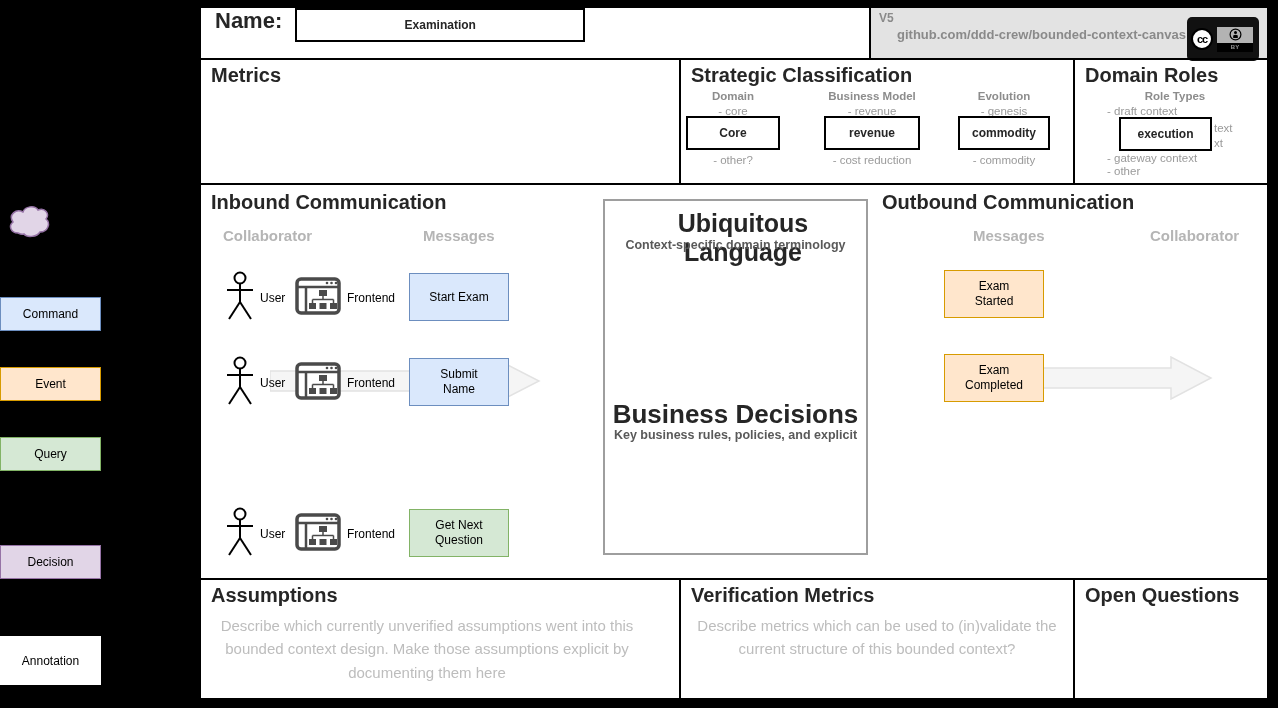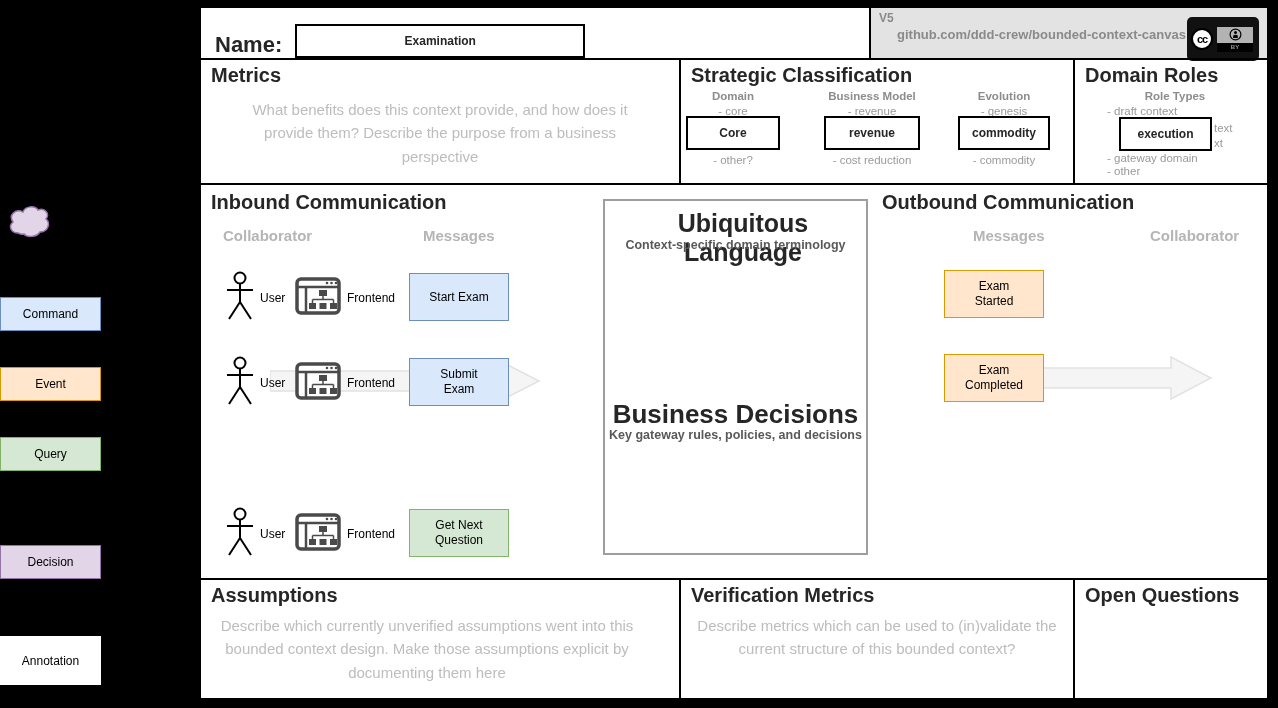--- a/index.html
+++ b/index.html
@@ -31,21 +31,21 @@
   .row-class  { top:50px; height:125px; border-top:2px solid #000; }
   .row-mid    { top:175px; height:395px; border-top:2px solid #000; }
   .row-bottom { top:570px; height:120px; border-top:2px solid #000; }
   .cell { position:absolute; top:0; height:100%; }
 
   .sec-title { font-size:20px; font-weight:bold; color:#262626; white-space:nowrap; }
   .ph { color:#bdbdbd; font-size:15px; line-height:1.55; text-align:center; }
   .muted-bold { color:#b5b5b5; font-weight:bold; font-size:15px; }
 
   
-  .cell-name { left:0; width:668px; display:flex; align-items:flex-end; padding-left:14px; }
+  .cell-name { left:0; width:668px; display:flex; align-items:flex-start; padding-left:14px; }
   .name-label { font-size:22px; font-weight:bold; }
   .name-box {
     margin-left:13px; width:290px; height:34px; border:2px solid #000; background:#fff;
     display:flex; align-items:center; justify-content:center; font-size:12px; font-weight:bold;
   }
   .cell-meta { left:668px; width:398px; background:#e3e3e3; border-left:2px solid #000; position:absolute; }
   .meta-version { position:absolute; left:8px; top:3px; font-size:12px; font-weight:bold; color:#8a8a8a; }
   .meta-url { position:absolute; left:26px; top:19px; font-size:13px; font-weight:bold; color:#8a8a8a; }
   .cc-badge {
     position:absolute; right:8px; top:9px; width:72px; height:44px; background:#111;
@@ -177,21 +177,20 @@
           </div>
           <div class="cc-by">BY</div>
         </div>
       </div>
     </div>
   </div>
 
   <div class="row row-class">
     <div class="cell cell-purpose">
       <div class="sec-title cell-pad-title">Metrics</div>
-      <div class="ph purpose-ph">What benefits does this context provide, and how does it provide them? Describe the purpose from a business perspective</div>
     </div>
 
     <div class="cell cell-strategic">
       <div class="sec-title cell-pad-title">Strategic Classification</div>
 
       <div class="sc-col sc-col-1">
         <div class="sc-label">Domain</div>
         <div class="sc-item sc-item-top">- core</div>
         <div class="value-box">
             <span>Core</span>
@@ -220,21 +219,21 @@
 
     <div class="cell cell-roles">
       <div class="sec-title cell-pad-title">Domain Roles</div>
       <div class="dr-subtitle">Role Types</div>
       <div class="dr-item" style="top:45px;">- draft context</div>
       <div class="dr-frag" style="top:62px;">text</div>
       <div class="dr-frag" style="top:77px;">xt</div>
       <div class="dr-value">
           <span>execution</span>
         </div>
-      <div class="dr-item" style="top:92px;">- gateway domain</div>
+      <div class="dr-item" style="top:92px;">- gateway context</div>
       <div class="dr-item" style="top:105px;">- other</div>
     </div>
   </div>
 
   <div class="row row-mid">
     <div class="sec-title mid-title-in">Inbound Communication</div>
     <div class="muted-bold lbl-collab-in">Collaborator</div>
     <div class="muted-bold lbl-msg-in">Messages</div>
 
     <svg class="flow-arrow arrow-in" width="271" height="44" viewBox="0 0 271 44">
@@ -292,21 +291,21 @@
         <line x1="28" y1="19" x2="28" y2="22.5" stroke="#4a4a4a" stroke-width="1.5"></line>
         <line x1="17.5" y1="22.5" x2="38.5" y2="22.5" stroke="#4a4a4a" stroke-width="1.5"></line>
         <line x1="17.5" y1="22.5" x2="17.5" y2="26" stroke="#4a4a4a" stroke-width="1.5"></line>
         <line x1="38.5" y1="22.5" x2="38.5" y2="26" stroke="#4a4a4a" stroke-width="1.5"></line>
         <rect x="14" y="26" width="7" height="6" fill="#4a4a4a"></rect>
         <rect x="24.5" y="26" width="7" height="6" fill="#4a4a4a"></rect>
         <rect x="35" y="26" width="7" height="6" fill="#4a4a4a"></rect>
       </svg>
       <span class="system-label">Frontend</span>
       <div class="msg msg-command in-msg">
-        <span>Submit Exam</span>
+        <span>Submit Name</span>
       </div>
     </div>
 
     <div class="in-row in-row-3">
       <svg class="person" width="30" height="52" viewBox="0 0 30 52">
         <circle cx="15" cy="7" r="5.5" fill="none" stroke="#000" stroke-width="2"></circle>
         <line x1="15" y1="13" x2="15" y2="31" stroke="#000" stroke-width="2"></line>
         <line x1="2" y1="19" x2="28" y2="19" stroke="#000" stroke-width="2"></line>
         <line x1="15" y1="31" x2="4" y2="48" stroke="#000" stroke-width="2"></line>
         <line x1="15" y1="31" x2="26" y2="48" stroke="#000" stroke-width="2"></line>
@@ -331,21 +330,21 @@
       <span class="system-label">Frontend</span>
       <div class="msg msg-query in-msg">
         <span>Get Next Question</span>
       </div>
     </div>
 
     <div class="ul-box">
       <div class="ul-title">Ubiquitous Language</div>
       <div class="ul-sub">Context-specific domain terminology</div>
       <div class="bd-title">Business Decisions</div>
-      <div class="bd-sub">Key gateway rules, policies, and decisions</div>
+      <div class="bd-sub">Key business rules, policies, and explicit</div>
     </div>
 
     <div class="sec-title mid-title-out">Outbound Communication</div>
     <div class="muted-bold lbl-msg-out">Messages</div>
     <div class="muted-bold lbl-collab-out">Collaborator</div>
 
     <svg class="flow-arrow arrow-out" width="170" height="44" viewBox="0 0 170 44">
       <polygon points="0,12 128,12 128,1 168,22 128,43 128,32 0,32" fill="#f5f5f5" stroke="#e2e2e2" stroke-width="1.5"></polygon>
     </svg>
 

